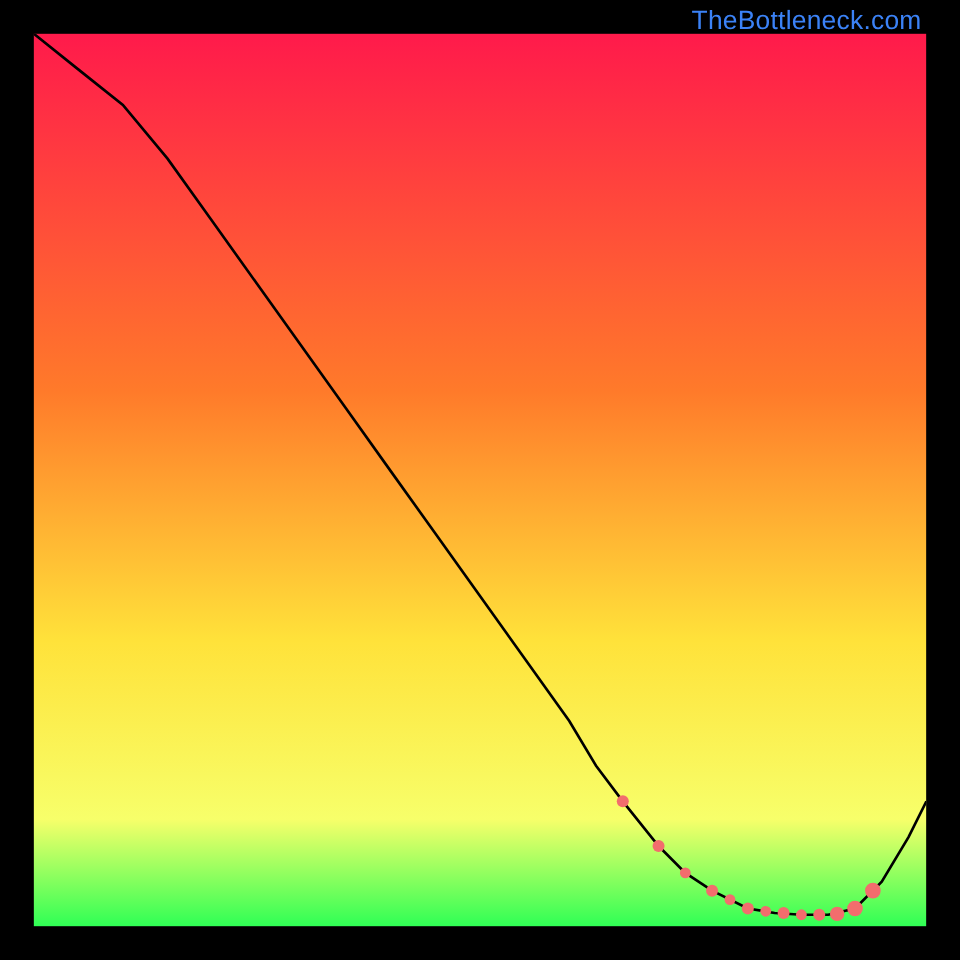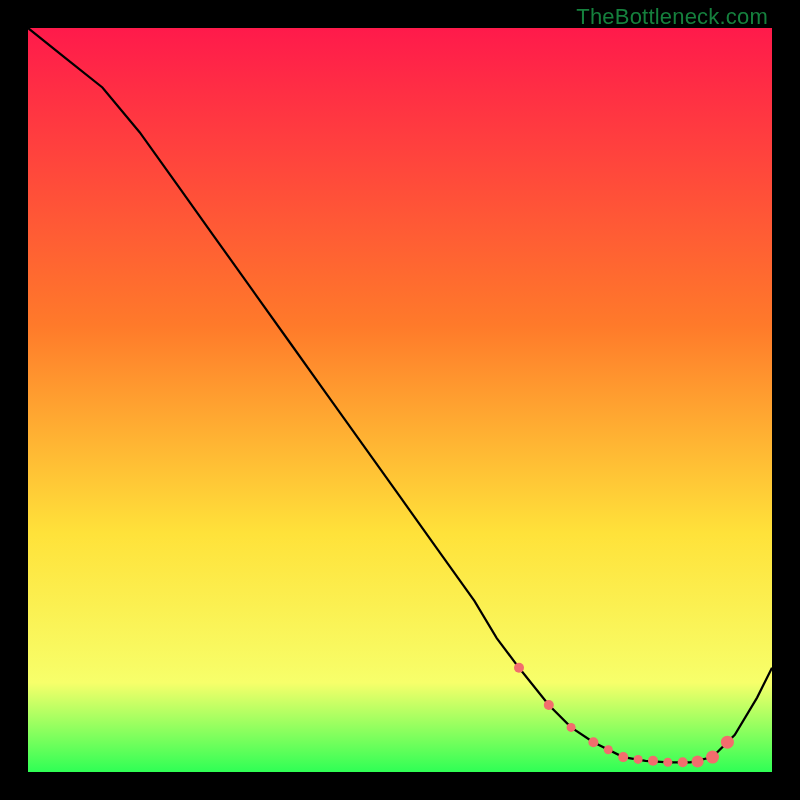--- a/index.html
+++ b/index.html
@@ -23,21 +23,21 @@
     position: absolute;
     left: 0;
     top: 0;
     width: 744px;
     height: 744px;
   }
   .watermark {
     position: absolute;
     top: 4px;
     right: 32px;
-    color: #15803d;
+    color: #3b82f6;
     font-size: 22px;
     font-weight: 500;
     letter-spacing: 0.2px;
     pointer-events: none;
   }
 </style>
 </head>
 <body>
 
 <div class="frame">

